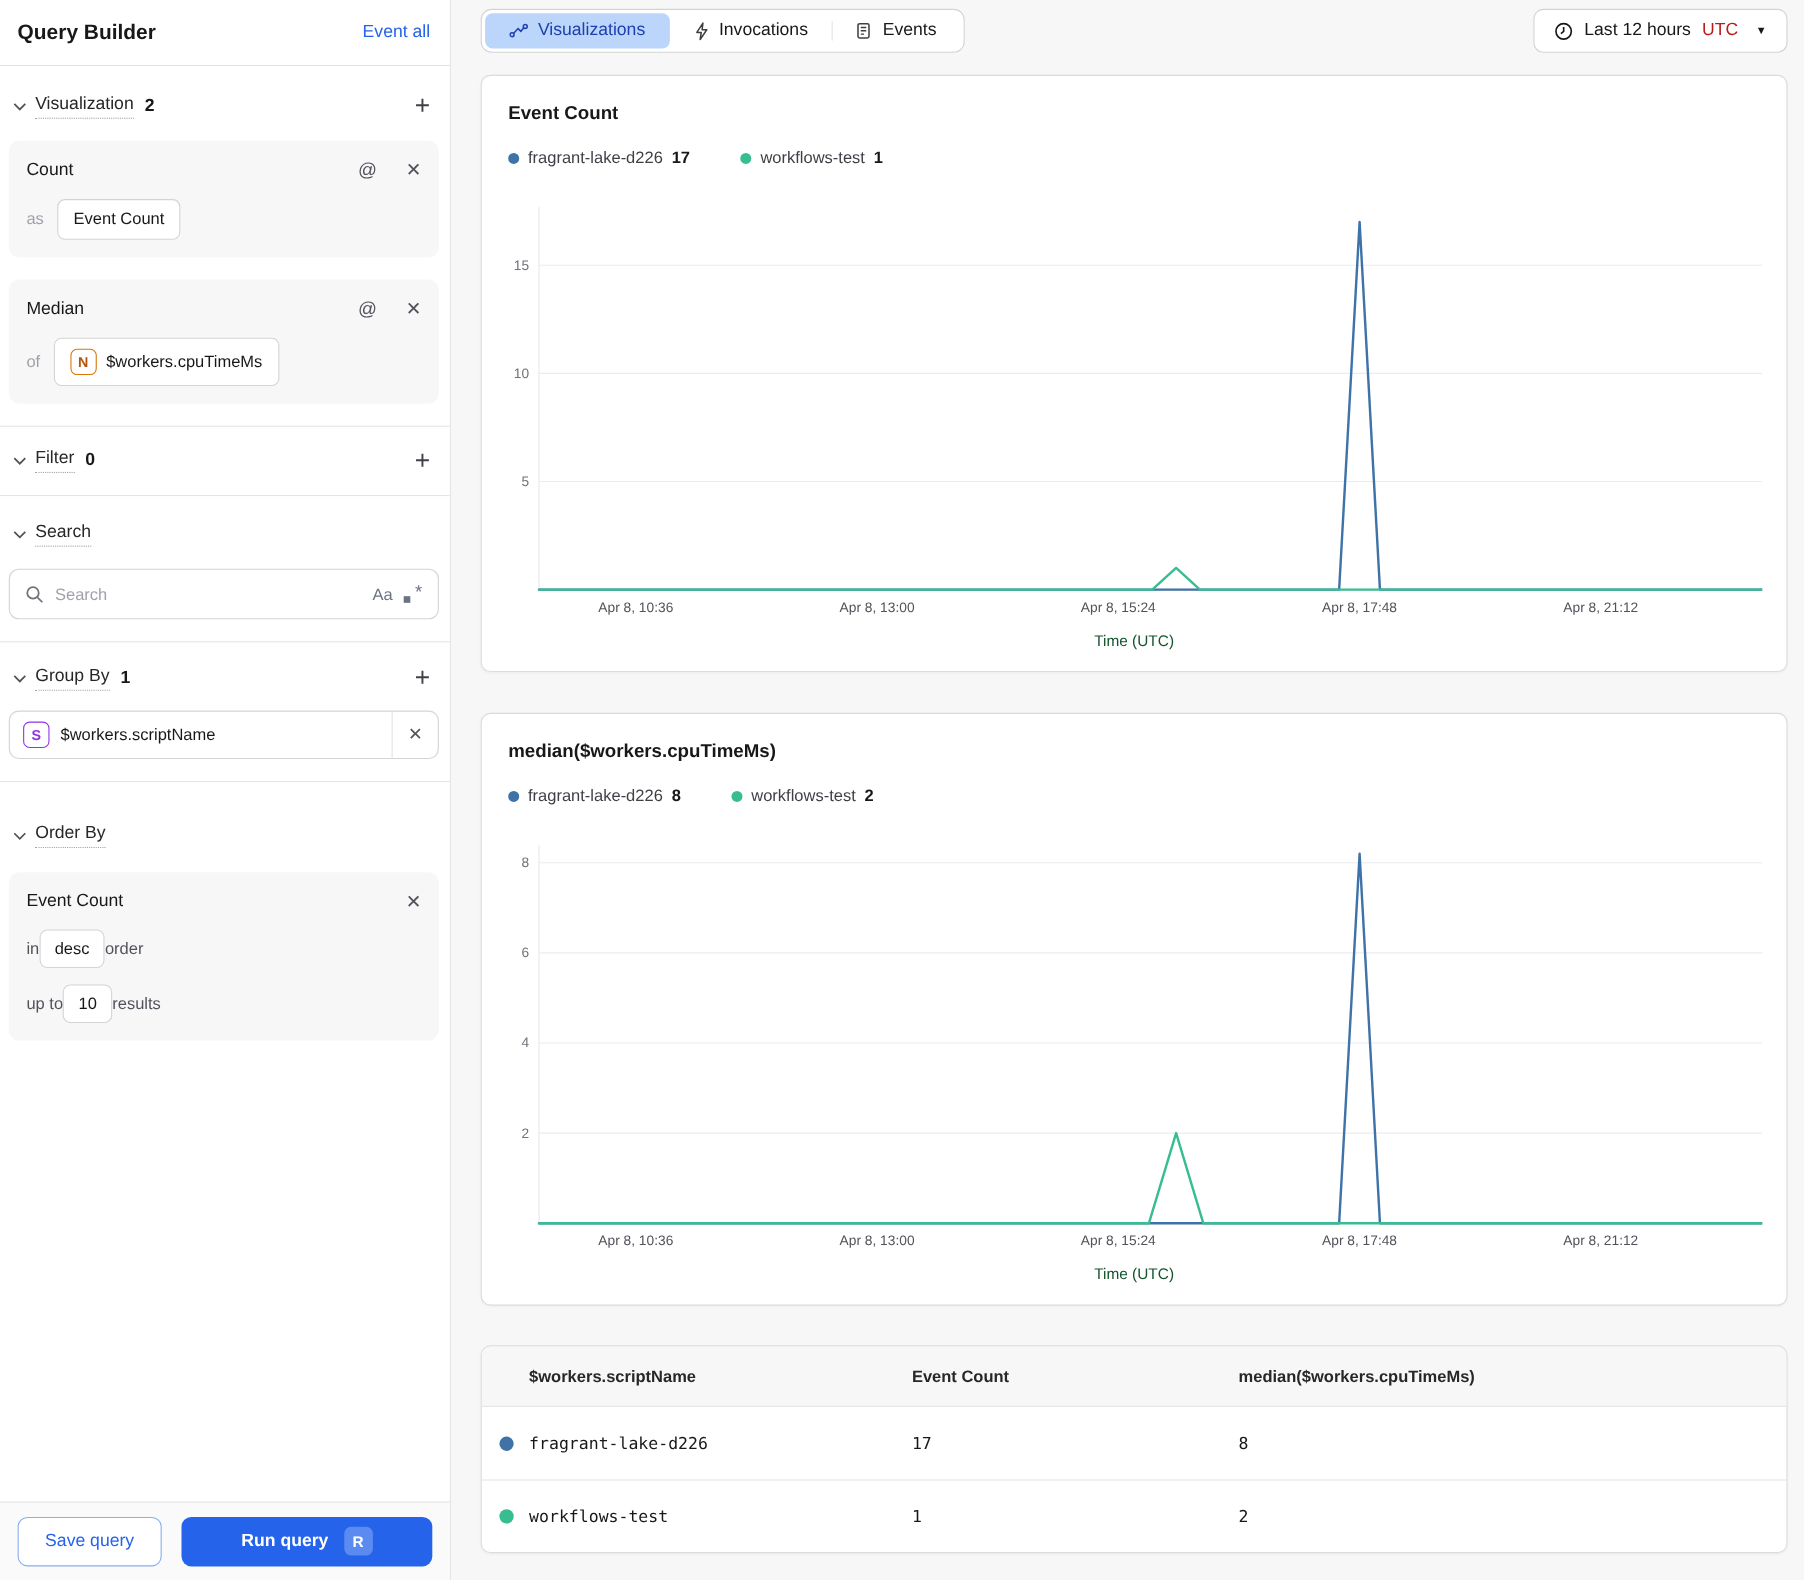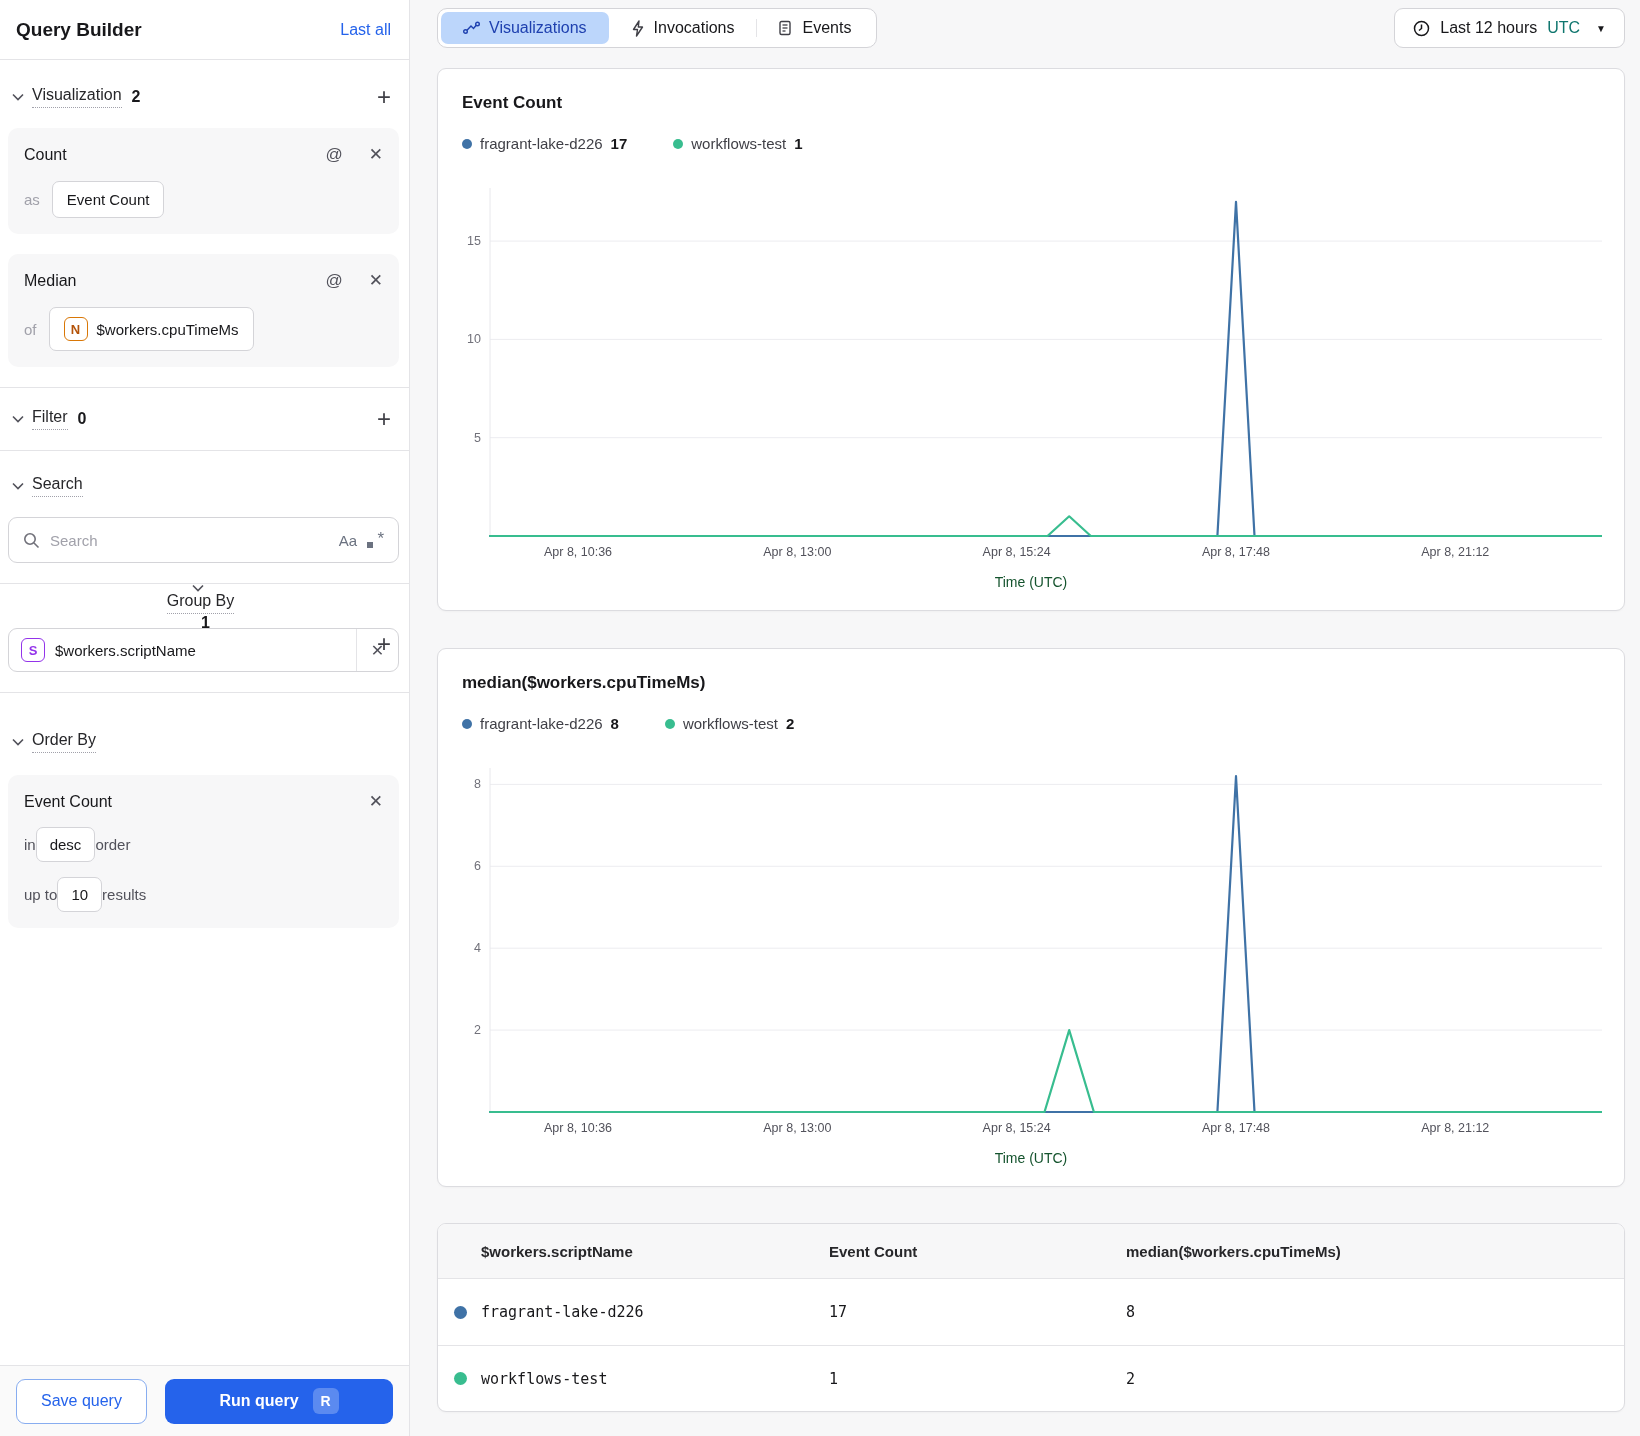--- a/index.html
+++ b/index.html
@@ -48,21 +48,21 @@
 
   
   .main { position:absolute; left:410px; top:0; width:1230px; height:1436px; background:#f7f7f8; overflow:hidden; }
   .topbar { height:56px; display:flex; align-items:center; justify-content:space-between; padding:0 15px 0 27px;gap:15px; }
   .tabs { display:flex; align-items:stretch; background:#fff; border:1px solid #d4d4d8; border-radius:10px; height:40px; padding:3px; }
   .tab { display:flex; align-items:center; gap:9px; padding:0 22px; font-size:16px; color:#18181b; border-radius:7px; cursor:pointer; background:none; border:none; font-family:inherit; position:relative; }
   .tab + .tab::before { content:""; position:absolute; left:0; top:7px; bottom:7px; width:1px; background:#e4e4e7; }
   .tab.active { background:#bcd6fb; color:#1e40af; font-weight:500; }
   .tab.active::before, .tab.active + .tab::before { display:none; }
   .time-btn { display:flex; align-items:center; gap:10px; background:#fff; border:1px solid #d4d4d8; border-radius:9px; height:40px; padding:0 18px; font-size:16px; font-family:inherit; cursor:pointer; color:#18181b; }
-  .time-zone { color:#0f766e; }
+  .time-zone { color:#b91c1c; }
   .time-caret { font-size:10px; margin-left:6px; color:#18181b; }
 
   .card { background:#fff; border:1px solid #dcdce0; border-radius:9px; margin-left:27px; width:1188px; box-shadow:0 1px 2px rgba(0,0,0,.03); }
   .chart-card { padding:24px 24px 20px; }
   .card-title { font-size:17px; font-weight:700; color:#18181b; }
   .legend { display:flex; align-items:center; gap:46px; margin-top:22px; }
   .legend-item { display:flex; align-items:center; gap:8px; font-size:15px; color:#3f3f46; }
   .dot { width:10px; height:10px; border-radius:50%; flex:0 0 auto; }
   .legend-val { font-weight:700; color:#18181b; }
   .chart-wrap { margin-top:36px; }
@@ -76,21 +76,21 @@
   svg { display:block; }
 </style>
 </head>
 <body>
 
 <div class="app">
 
   <aside class="sidebar">
     <div class="sb-header">
       <div class="sb-title">Query Builder</div>
-      <button class="link-blue">Last all</button>
+      <button class="link-blue">Event all</button>
     </div>
 
     <div class="sec-row" style="margin-top:22px;">
       <span class="sec-chev">
           <svg width="12" height="8" viewBox="0 0 12 8">
             <polyline points="1,1.5 6,6.5 11,1.5" fill="none" stroke="#52525b" stroke-width="1.6"></polyline>
           </svg>
         </span>
       <span class="sec-label">Visualization</span>
       <span class="sec-count">2</span>
@@ -158,21 +158,21 @@
       <input placeholder="Search" style="">
       <span class="aa-ic">Aa</span>
       <span class="rx-ic">
           <span class="ast">*</span>
           <span class="sq"></span>
         </span>
     </div>
 
     <hr class="divider" style="margin-top:20px;">
 
-    <div class="sec-row" style="flex-direction:column;">
+    <div class="sec-row" style="margin-top:18px;">
       <span class="sec-chev">
           <svg width="12" height="8" viewBox="0 0 12 8">
             <polyline points="1,1.5 6,6.5 11,1.5" fill="none" stroke="#52525b" stroke-width="1.6"></polyline>
           </svg>
         </span>
       <span class="sec-label">Group By</span>
       <span class="sec-count">1</span>
       <button class="sec-plus">+</button>
     </div>
 

